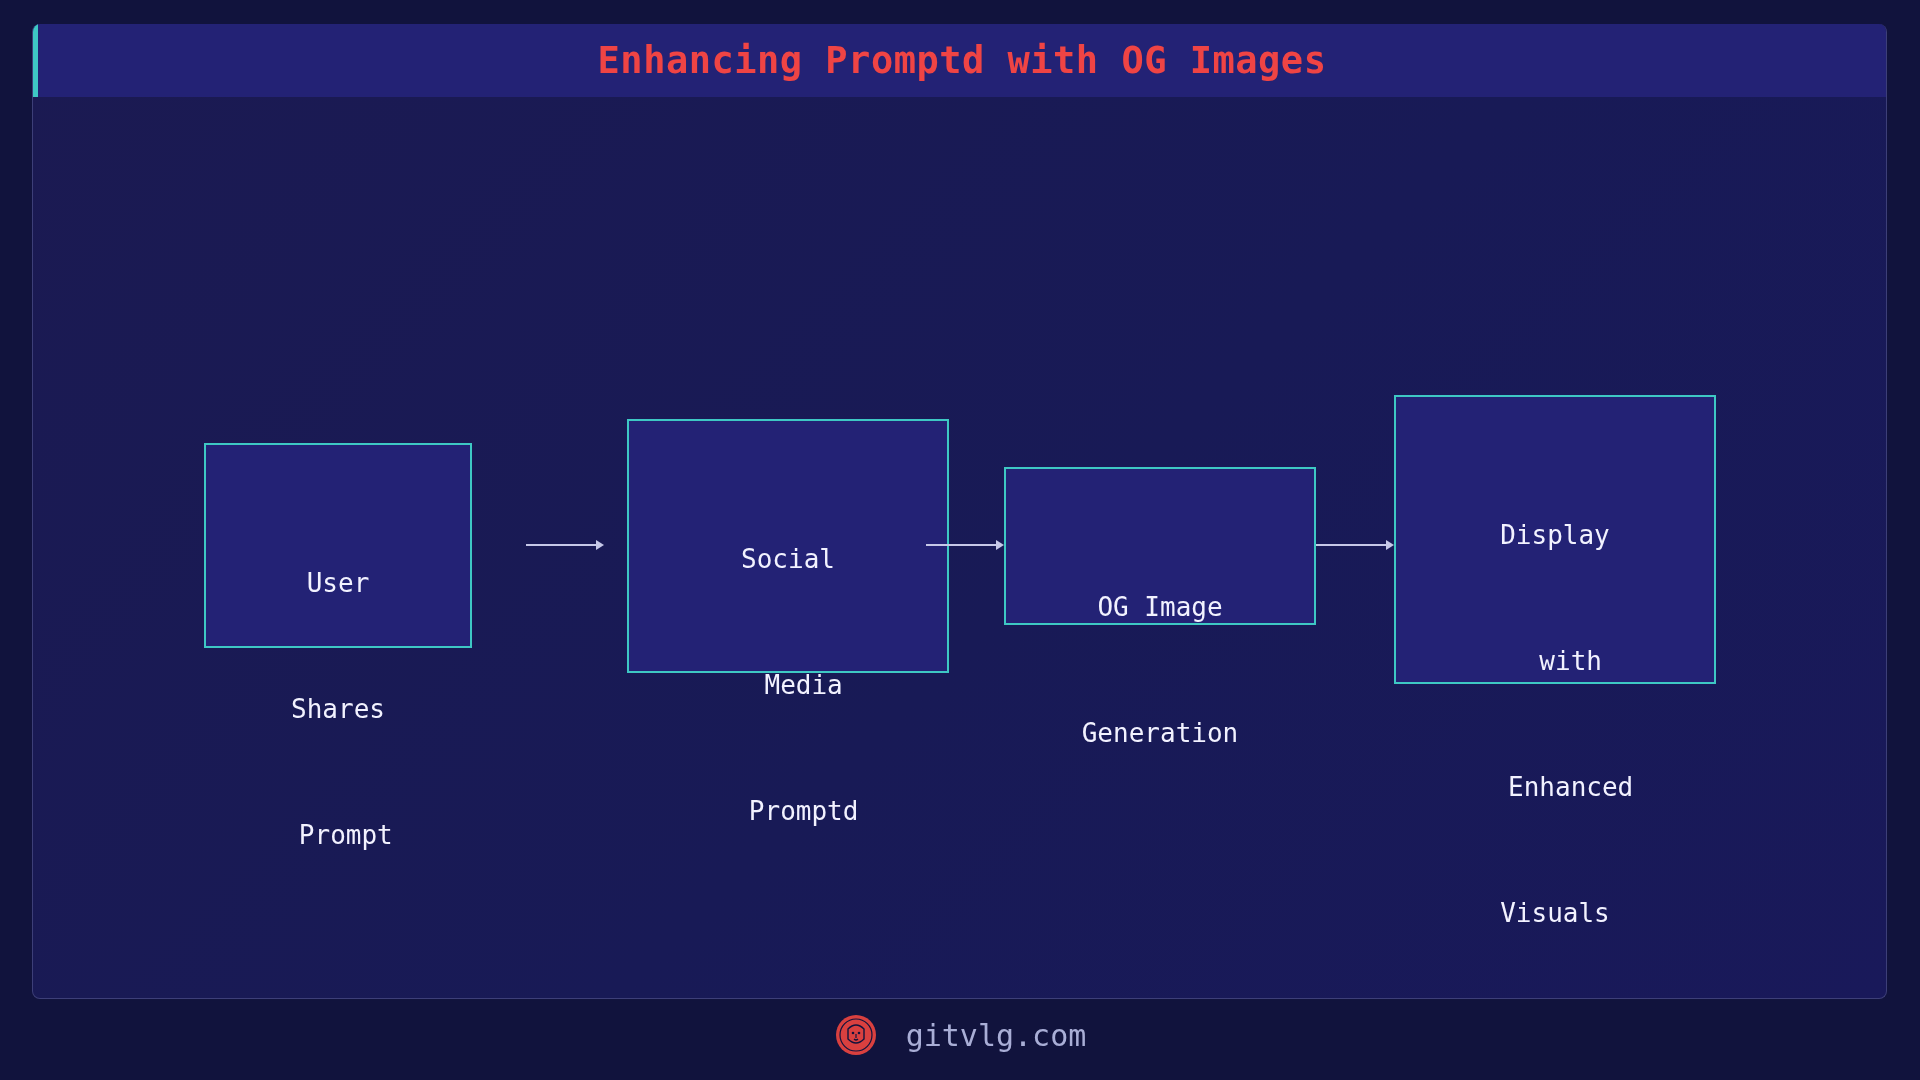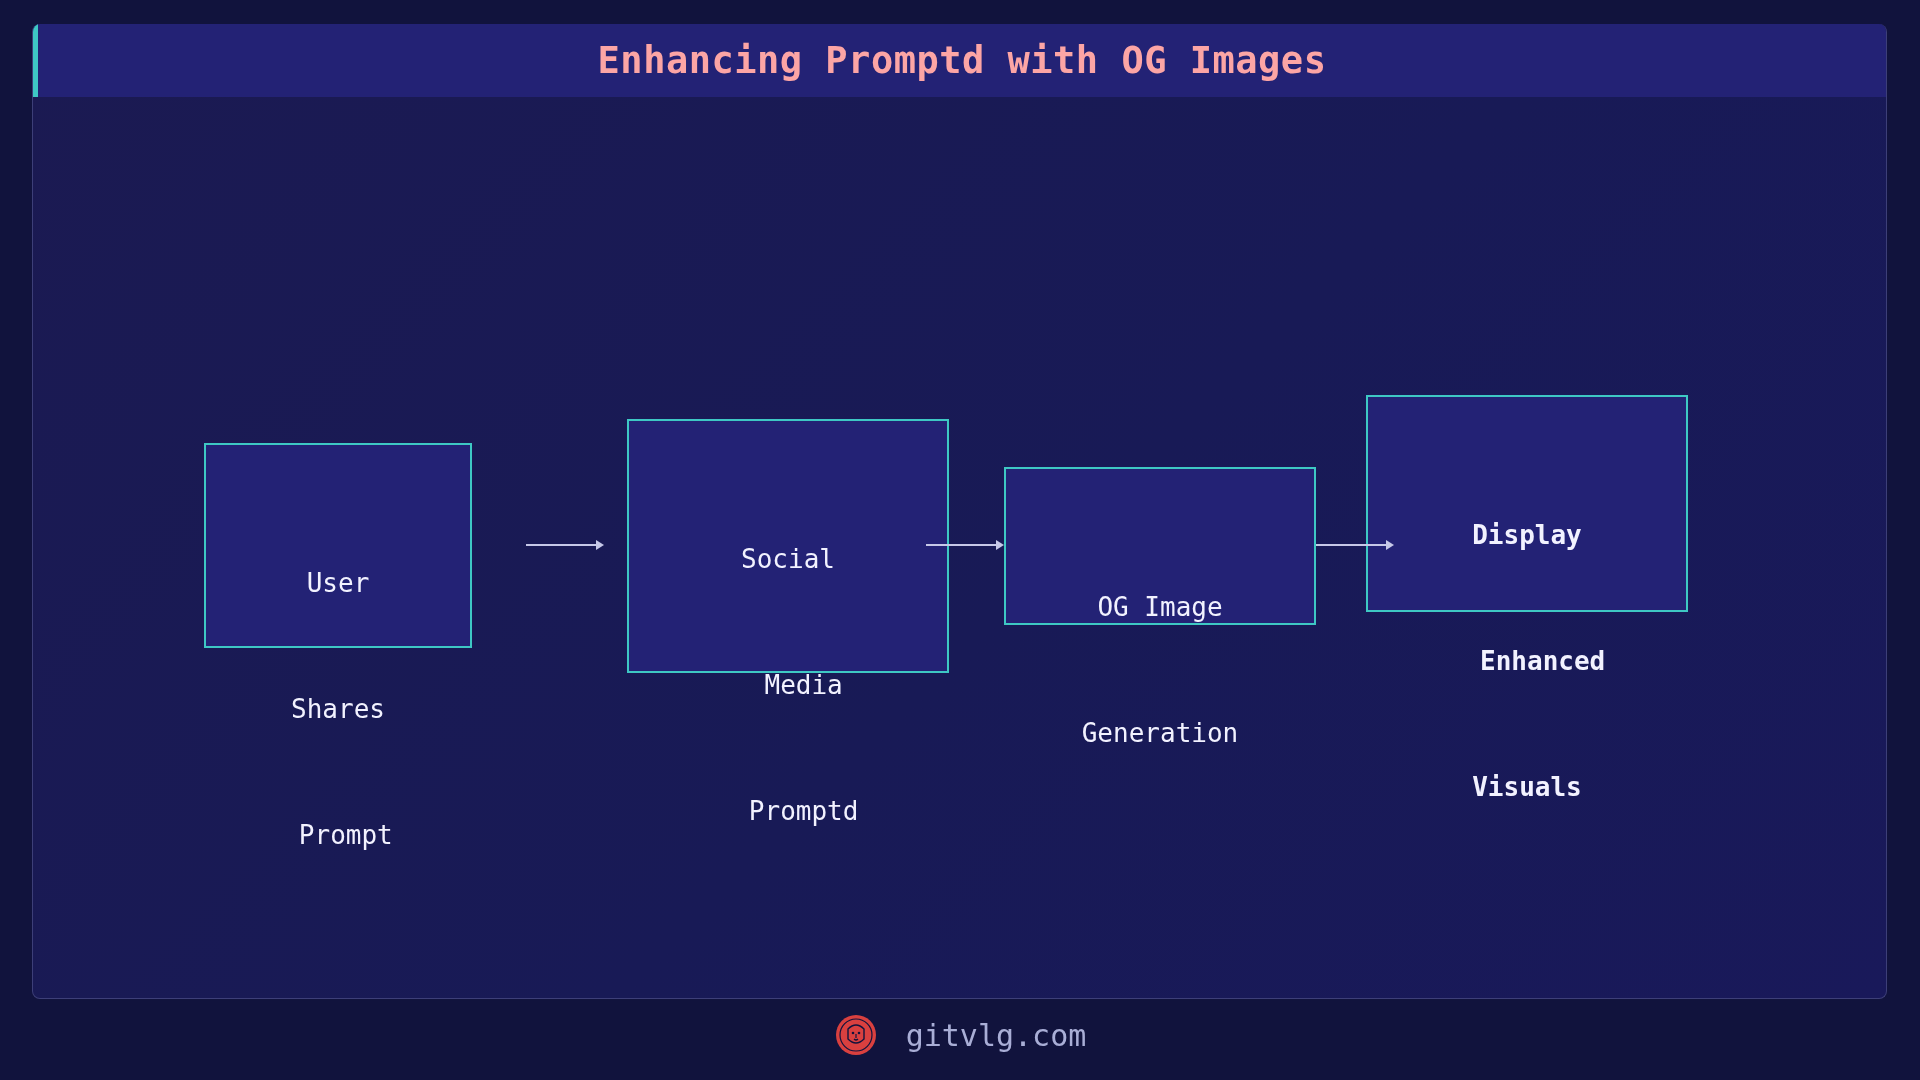--- a/index.html
+++ b/index.html
@@ -15,21 +15,21 @@
     border:1.5px solid #3d3f78; border-top:none;
     border-radius:8px; box-sizing:border-box; overflow:hidden;
   }
   .header {
     position:absolute; left:0; top:0; right:0; height:73px;
     background:#232275;
     border-left:5px solid #3ec8c4;
     display:flex; align-items:center; justify-content:center;
   }
   .title {
-    color:#fca5a5; font-weight:bold; font-size:37px; letter-spacing:0.5px;
+    color:#ef4444; font-weight:bold; font-size:37px; letter-spacing:0.5px;
     font-family:"DejaVu Sans Mono", "Liberation Mono", monospace;
   }
   .node {
     position:absolute; box-sizing:border-box;
     background:#232275; border:2px solid #3ec8c4;
     color:#f2f2ff; font-size:26px; line-height:42px;
     text-align:center; white-space:pre;
   }
   .node .lbl { position:absolute; left:0; right:0; }
   .arrow {
@@ -71,23 +71,24 @@
   </div>
 </div>
 
 <div class="node" style="left:1004px; top:467px; width:312px; height:158px;">
   <div class="lbl" style="top:33px;text-align:center;">
     <div>OG Image</div>
     <div>Generation</div>
   </div>
 </div>
 
-<div class="node" style="left:1366px; top:395px; width:322px; height:217px;font-weight:bold;">
+<div class="node" style="left:1394px; top:395px; width:322px; height:289px;">
   <div class="lbl" style="top:33px;">
     <div>Display</div>
+    <div>  with</div>
     <div>  Enhanced</div>
     <div>Visuals</div>
   </div>
 </div>
 
 <div class="arrow" style="left:526px; top:544px; width:76px;"></div>
 <div class="arrow" style="left:926px; top:544px; width:76px;"></div>
 <div class="arrow" style="left:1316px; top:544px; width:76px;"></div>
 
 <div class="footer">

